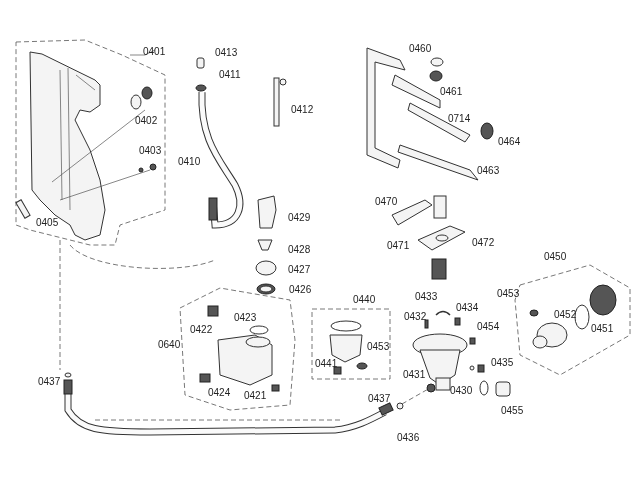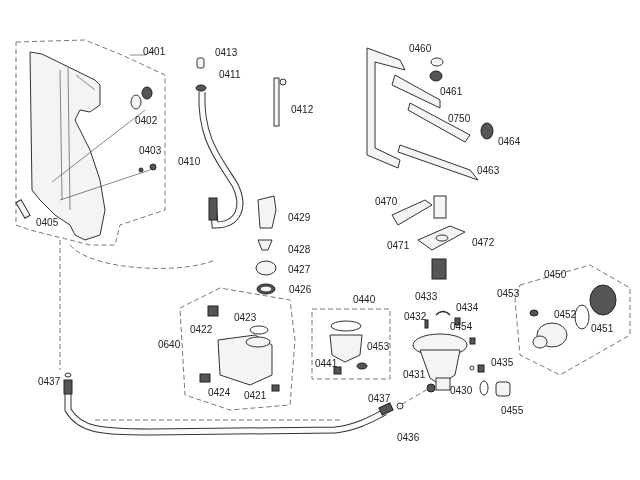--- a/index.html
+++ b/index.html
@@ -201,34 +201,34 @@
 <span class="lbl" style="left:215px;top:48px">0413</span>
 <span class="lbl" style="left:219px;top:70px">0411</span>
 <span class="lbl" style="left:291px;top:105px">0412</span>
 <span class="lbl" style="left:178px;top:157px">0410</span>
 <span class="lbl" style="left:288px;top:213px">0429</span>
 <span class="lbl" style="left:288px;top:245px">0428</span>
 <span class="lbl" style="left:288px;top:265px">0427</span>
 <span class="lbl" style="left:289px;top:285px">0426</span>
 <span class="lbl" style="left:409px;top:44px">0460</span>
 <span class="lbl" style="left:440px;top:87px">0461</span>
-<span class="lbl" style="left:448px;top:114px">0750</span>
+<span class="lbl" style="left:448px;top:114px">0714</span>
 <span class="lbl" style="left:498px;top:137px">0464</span>
 <span class="lbl" style="left:477px;top:166px">0463</span>
 <span class="lbl" style="left:375px;top:197px">0470</span>
 <span class="lbl" style="left:387px;top:241px">0471</span>
 <span class="lbl" style="left:472px;top:238px">0472</span>
-<span class="lbl" style="left:544px;top:270px">0450</span>
+<span class="lbl" style="left:544px;top:252px">0450</span>
 <span class="lbl" style="left:497px;top:289px">0453</span>
 <span class="lbl" style="left:554px;top:310px">0452</span>
 <span class="lbl" style="left:591px;top:324px">0451</span>
 <span class="lbl" style="left:415px;top:292px">0433</span>
 <span class="lbl" style="left:456px;top:303px">0434</span>
 <span class="lbl" style="left:404px;top:312px">0432</span>
-<span class="lbl" style="left:450px;top:322px">0454</span>
+<span class="lbl" style="left:477px;top:322px">0454</span>
 <span class="lbl" style="left:491px;top:358px">0435</span>
 <span class="lbl" style="left:403px;top:370px">0431</span>
 <span class="lbl" style="left:450px;top:386px">0430</span>
 <span class="lbl" style="left:501px;top:406px">0455</span>
 <span class="lbl" style="left:38px;top:377px">0437</span>
 <span class="lbl" style="left:397px;top:433px">0436</span>
 <span class="lbl" style="left:368px;top:394px">0437</span>
 <span class="lbl" style="left:353px;top:295px">0440</span>
 <span class="lbl" style="left:367px;top:342px">0453</span>
 <span class="lbl" style="left:315px;top:359px">0441</span>

